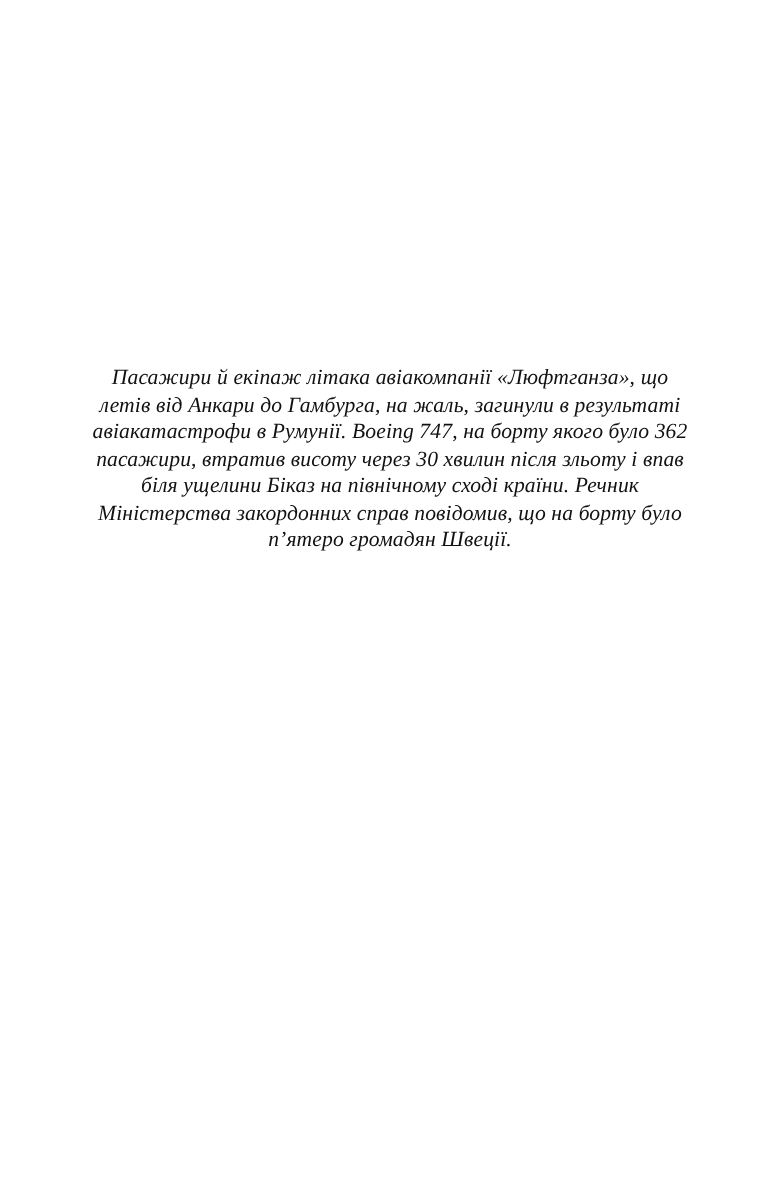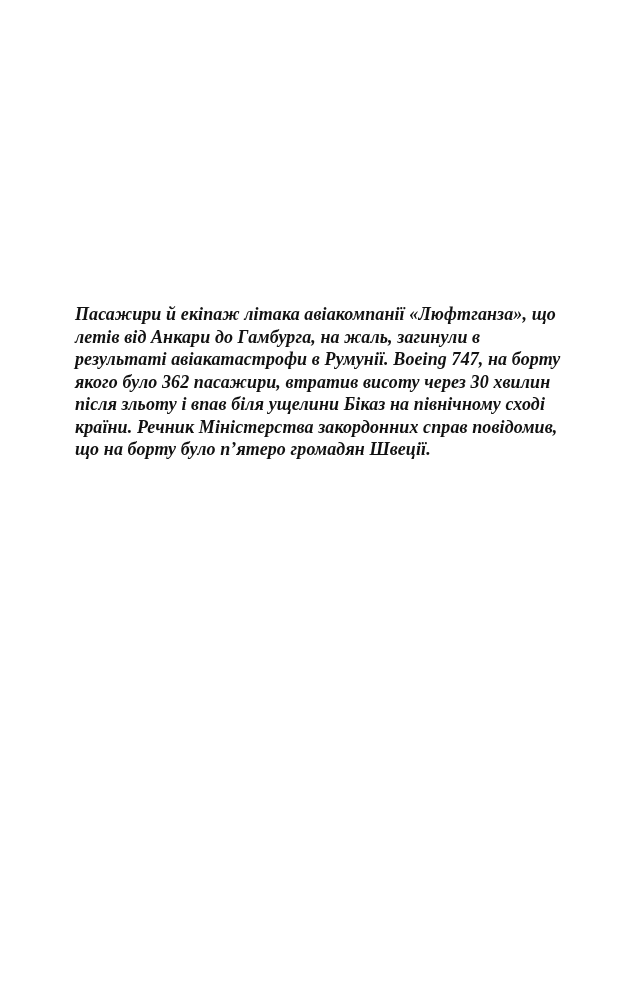--- a/index.html
+++ b/index.html
@@ -15,25 +15,25 @@
     overflow: hidden;
     font-family: "Liberation Serif", "DejaVu Serif", serif;
   }
   .body-paragraph {
     position: absolute;
     left: 75px;
     top: 303px;
     width: 500px;
     font-family: "Liberation Serif", "DejaVu Serif", serif;
     font-style: italic;
-    font-weight: 700;
+    font-weight: 400;
     font-size: 18px;
     line-height: 22.5px;
     color: #111111;
-    text-align: left;
+    text-align: center;
     letter-spacing: 0.1px;
     margin: 0;
   }
 </style>
 </head>
 <body>
 
 <div class="page">
   <p class="body-paragraph">Пасажири й екіпаж літака авіакомпанії «Люфтганза», що летів від Анкари до Гамбурга, на жаль, загинули в результаті авіакатастрофи в Румунії. Boeing 747, на борту якого було 362 пасажири, втратив висоту через 30 хвилин після зльоту і впав біля ущелини Біказ на північному сході країни. Речник Міністерства закордонних справ повідомив, що на борту було п’ятеро громадян Швеції.</p>
 </div>

